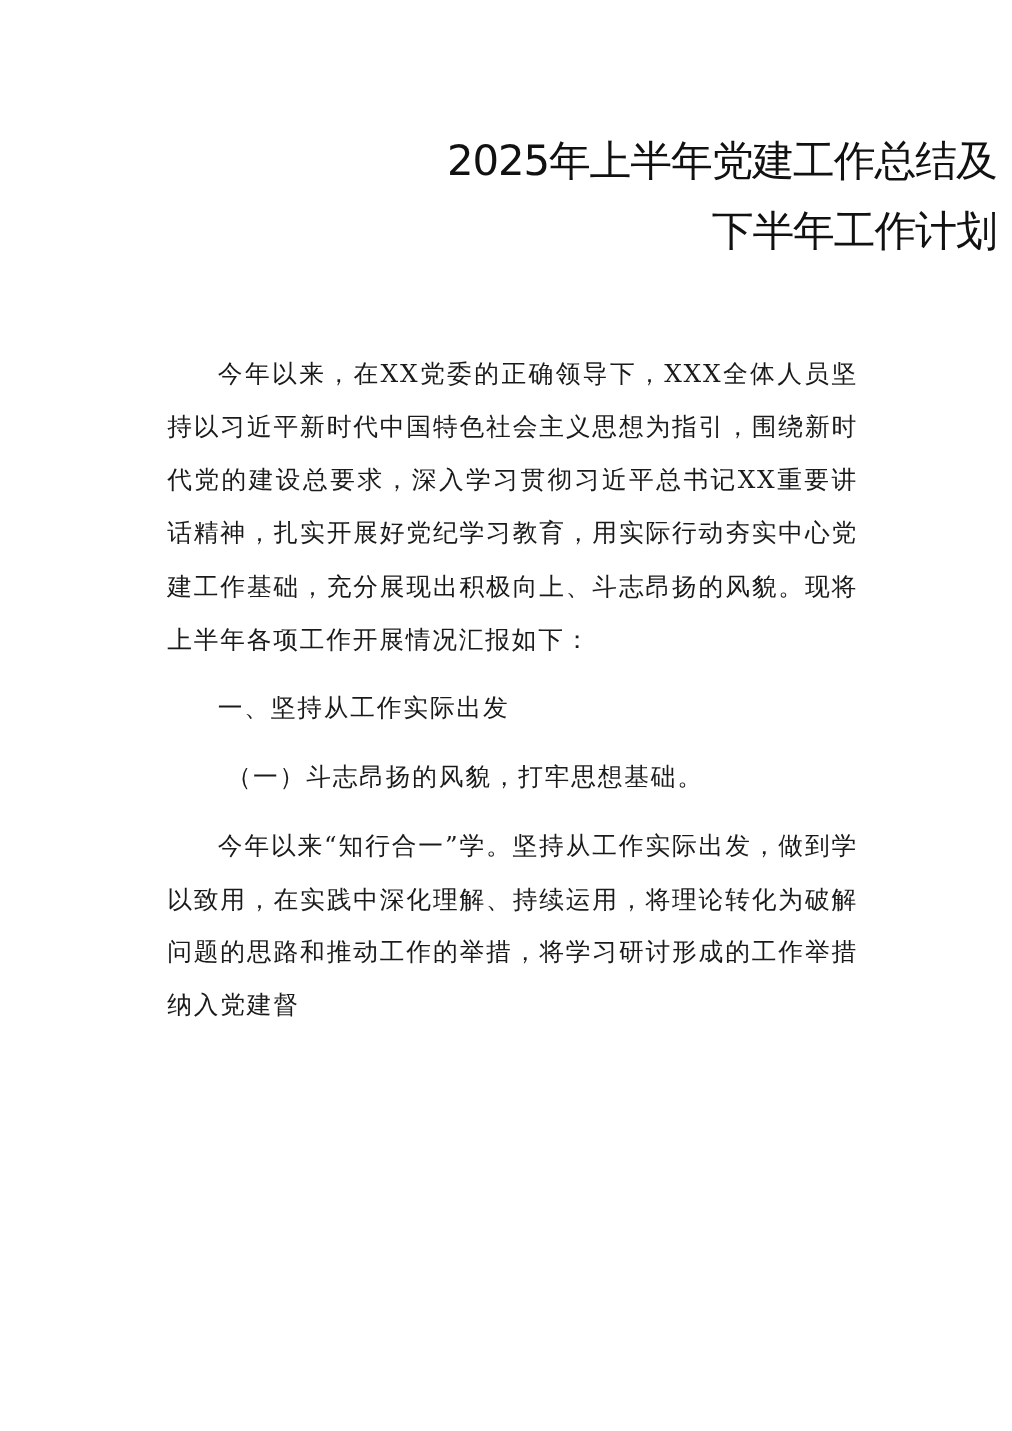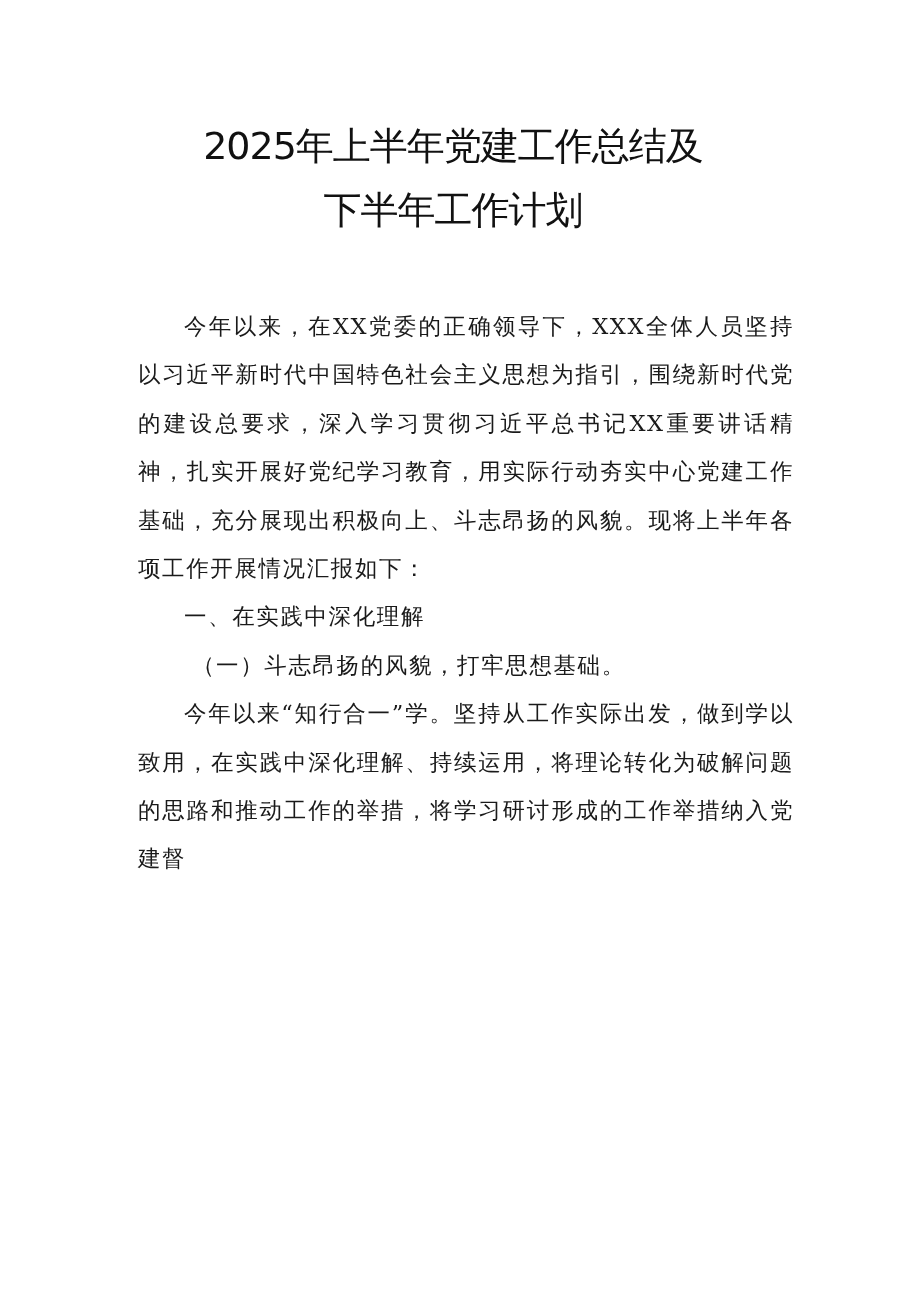--- a/index.html
+++ b/index.html
@@ -1,40 +1,40 @@
 <!DOCTYPE html>
 <html><head>
 <meta charset="utf-8">
 <style>
   html, body { margin: 0; padding: 0; background: #ffffff; }
   body { width: 920px; height: 1301px; position: relative; overflow: hidden; }
   .page { position: absolute; left: 0; top: 0; width: 920px; height: 1301px; background: #fff; }
   .title {
-    position: absolute; left: 0; width: 906px; text-align: center;
+    position: absolute; left: 0; width: 906px; text-align: right;
     font-family: "DejaVu Sans", sans-serif; font-size: 38px; color: #111;
     letter-spacing: -1px; line-height: 48px;
   }
   .title.l1 { top: 122px; }
   .title.l2 { top: 186px; }
   .body {
     position: absolute; left: 138px; top: 302px; width: 656px;
     font-family: "DejaVu Serif", serif; font-size: 22.5px; color: #1a1a1a;
     line-height: 48.4px; letter-spacing: 1.6px; text-align: justify;
   }
-  .body p { margin: 0; }
+  .body p { margin: 14px; }
   .indent { text-indent: 46px; }
   .h1 { text-indent: 46px; }
   .h2 { text-indent: 54px; }
 </style>
 </head>
 <body>
 
 <div class="page">
   <div class="title l1">2025年上半年党建工作总结及</div>
   <div class="title l2">下半年工作计划</div>
 
   <div class="body">
     <p class="indent">今年以来，在XX党委的正确领导下，XXX全体人员坚持以习近平新时代中国特色社会主义思想为指引，围绕新时代党的建设总要求，深入学习贯彻习近平总书记XX重要讲话精神，扎实开展好党纪学习教育，用实际行动夯实中心党建工作基础，充分展现出积极向上、斗志昂扬的风貌。现将上半年各项工作开展情况汇报如下：</p>
-    <p class="h1">一、在实践中深化理解</p>
+    <p class="h1">一、坚持从工作实际出发</p>
     <p class="h2">（一）斗志昂扬的风貌，打牢思想基础。</p>
     <p class="indent">今年以来“知行合一”学。坚持从工作实际出发，做到学以致用，在实践中深化理解、持续运用，将理论转化为破解问题的思路和推动工作的举措，将学习研讨形成的工作举措纳入党建督</p>
   </div>
 </div>
 
 </body></html>

